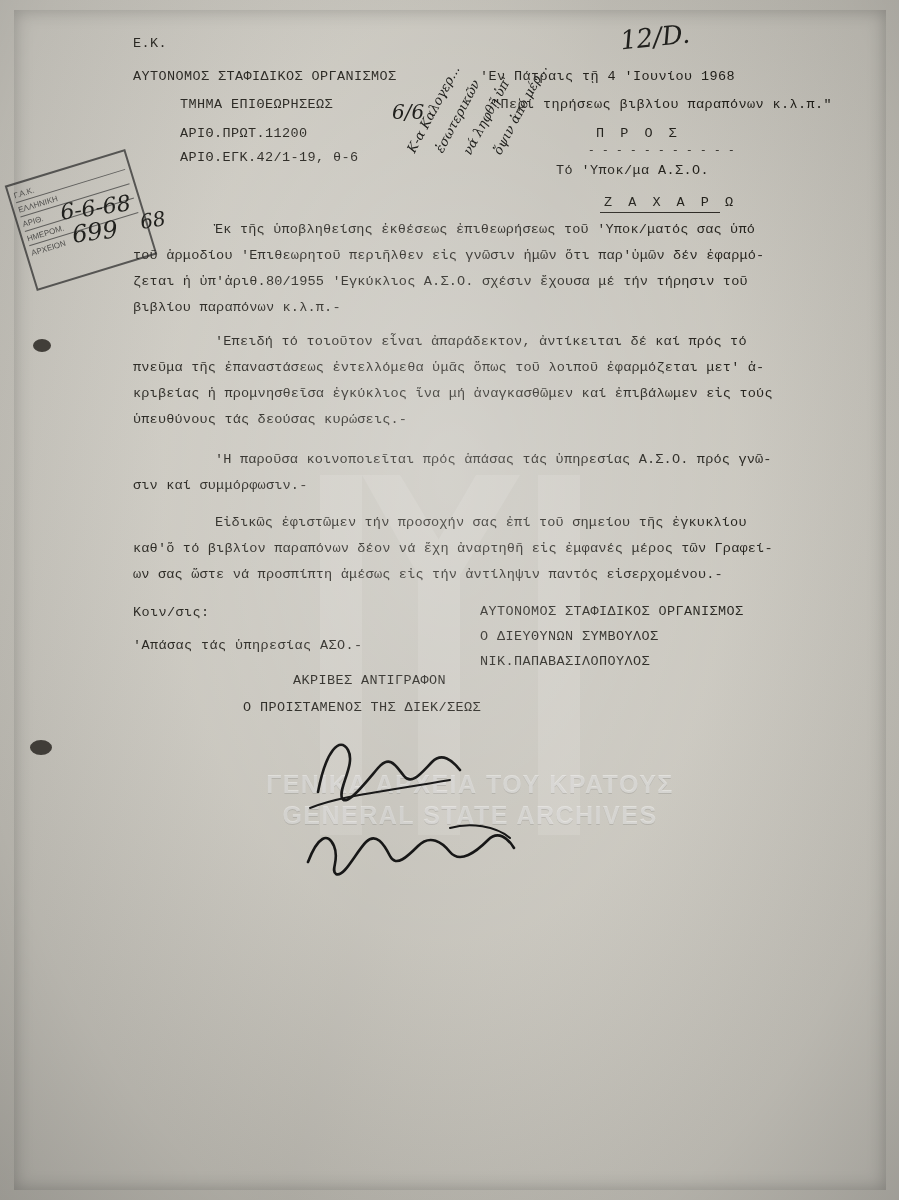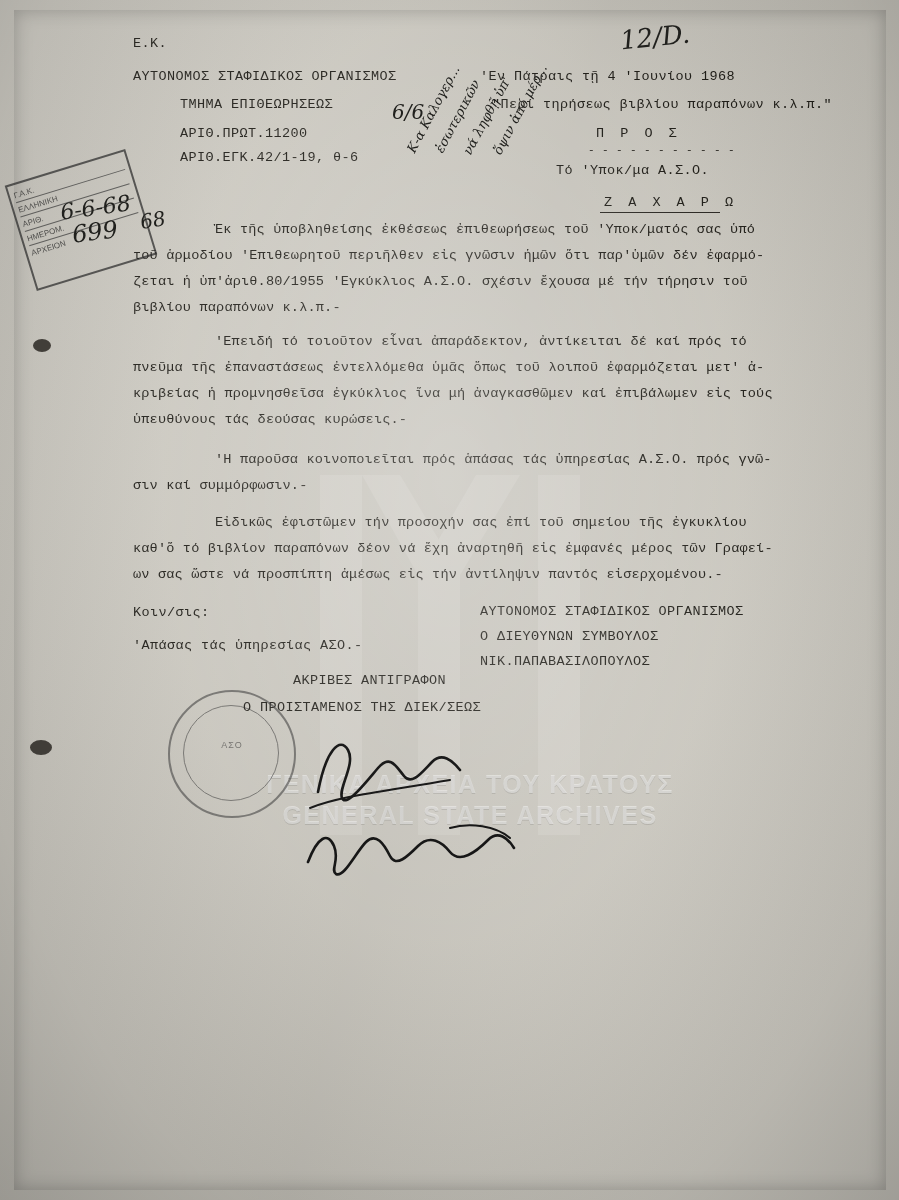--- a/index.html
+++ b/index.html
@@ -218,24 +218,20 @@
   </div>
 
   <div class="stamp-rect">
     <span class="sl">Γ.Α.Κ.</span>
     <span class="sl">ΕΛΛΗΝΙΚΗ</span>
     <span class="sl">ΑΡΙΘ.</span>
     <span class="sl">ΗΜΕΡΟΜ.</span>
     <span class="sl" style="border:none;">ΑΡΧΕΙΟΝ</span>
   </div>
 
-  <div class="stamp-round">
-    <div class="inner"></div>
-    <div class="txt">ΑΣΟ</div>
-  </div>
 
   <div class="hand" style="left:620px; top:22px; font-size:26px; transform:rotate(-6deg);">12/D.</div>
   <div class="hand" style="left:392px; top:100px; font-size:20px;">6/6</div>
   <div class="hand" style="left:60px; top:195px; font-size:22px; transform:rotate(-8deg);">6-6-68</div>
   <div class="hand" style="left:72px; top:218px; font-size:24px; transform:rotate(-7deg);">699</div>
   <div class="hand" style="left:140px; top:208px; font-size:20px; transform:rotate(-10deg);">68</div>
   <div class="hand" style="left:404px; top:148px; font-size:13px; transform:rotate(-62deg); transform-origin:left top;">Κ-α Καλογερ...</div>
   <div class="hand" style="left:432px; top:148px; font-size:13px; transform:rotate(-62deg); transform-origin:left top;">ἐσωτερικῶν</div>
   <div class="hand" style="left:460px; top:150px; font-size:13px; transform:rotate(-62deg); transform-origin:left top;">νά ληφθῇ ὑπ'</div>
   <div class="hand" style="left:490px; top:150px; font-size:13px; transform:rotate(-62deg); transform-origin:left top;">ὄψιν ἀπό μέρ...</div>

